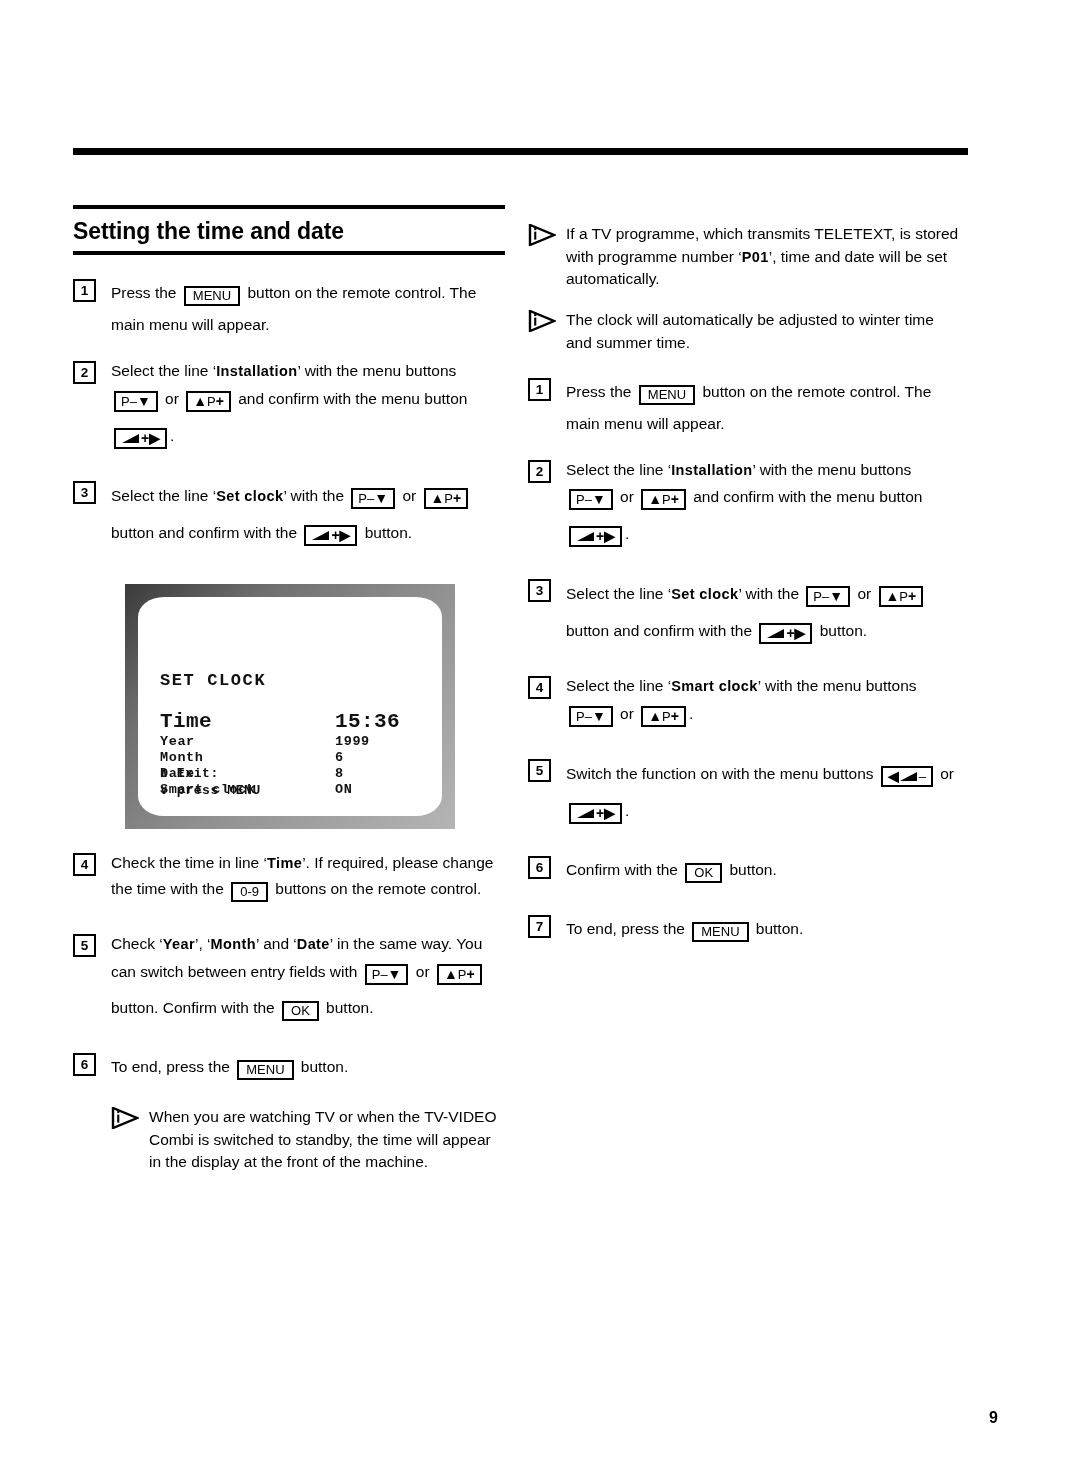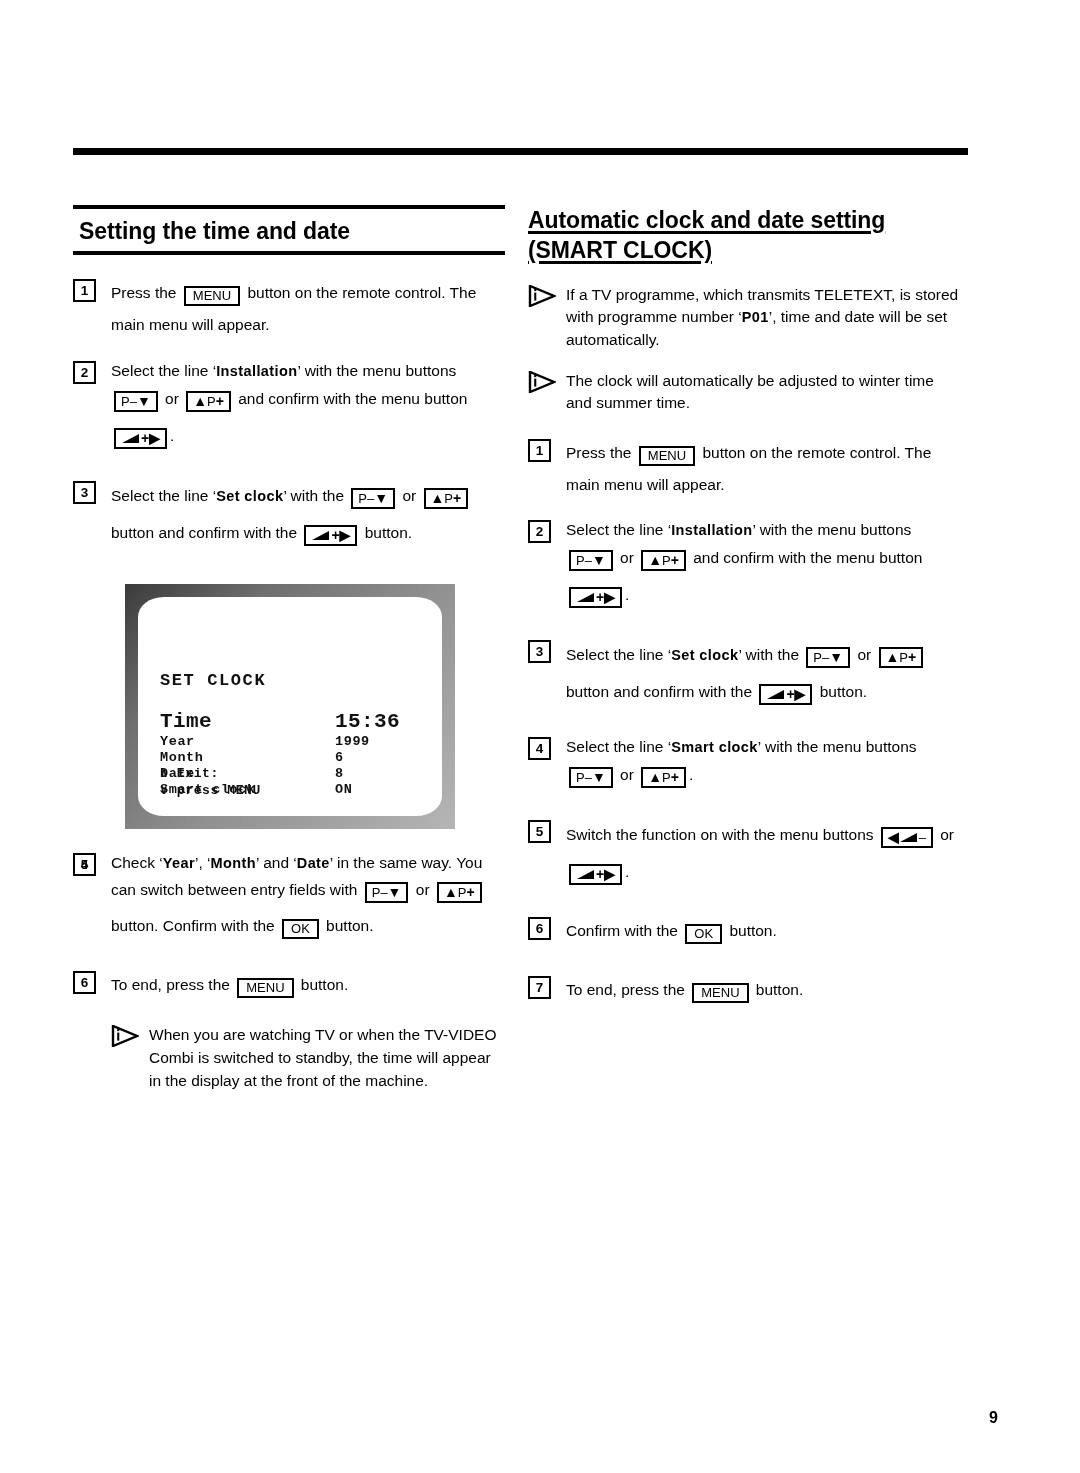--- a/index.html
+++ b/index.html
@@ -45,21 +45,20 @@
     border-bottom: 4px solid #000;
     padding: 9px 0 7px 0;
     margin: 0;
   }
   .heading-left .htext {
     font-size: 23px;
     font-weight: bold;
     letter-spacing: -0.1px;
     line-height: 1.15;
     display: block;
-    margin-left: 6px;
   }
   .heading-right {
     margin: 0;
     padding: 0;
   }
   .heading-right .hline {
     display: block;
     font-size: 23px;
     font-weight: bold;
     line-height: 1.32;
@@ -267,40 +266,36 @@
                   </div>
                 </div>
                 <div class="tv-foot">
                   <span>∧ Exit:</span>
                   <span>∨ press MENU</span>
                 </div>
               </div>
             </div>
           </div>
         </li>
-        <li class="step"><span class="numbox">4</span></li>
+        <li class="step"><span class="numbox">4</span><span>Check the time in line <span class="q">‘</span><span class="mono">Time</span><span class="q">’</span>. If required, please change the time with the <span class="key wide"><span class="gl">0</span><span class="gl">-</span><span class="gl">9</span></span> buttons on the remote control.</span></li>
         <li class="step"><span class="numbox">5</span><span>Check <span class="q">‘</span><span class="mono">Year</span><span class="q">’</span>, <span class="q">‘</span><span class="mono">Month</span><span class="q">’</span> and <span class="q">‘</span><span class="mono">Date</span><span class="q">’</span> in the same way. You can switch between entry fields with <span class="key"><span class="gl">P</span><span class="gl">–</span><span class="big">▼</span></span> or <span class="key"><span class="big">▲</span><span class="gl">P</span><span class="big">+</span></span> button. Confirm with the <span class="key wide"><span class="gl">O</span><span class="gl">K</span></span> button.</span></li>
         <li class="step"><span class="numbox">6</span><span>To end, press the <span class="key wide"><span class="gl">M</span><span class="gl">E</span><span class="gl">N</span><span class="gl">U</span></span> button.</span></li>
       </ul>
 
     <div id="left-note-slot">
         <div class="note indent"><span class="note-icon"><svg viewBox="0 0 28 22" width="28" height="22" aria-hidden="true">
               <polygon points="2,1 2,21 26,11" fill="none" stroke="#000" stroke-width="2.4"></polygon>
               <rect x="6.2" y="7.6" width="2.1" height="8" fill="#000"></rect>
               <rect x="6.2" y="3.8" width="2.1" height="2.3" fill="#000"></rect>
             </svg></span><span>When you are watching TV or when the TV-VIDEO Combi is switched to standby, the time will appear in the display at the front of the machine.</span></div>
       </div>
   </div>
 
   <div class="col col-right">
 
-    <div class="heading-right">
-      <span class="hline">Automatic clock and date setting</span>
-      <span class="hline">(SMART CLOCK)</span>
-    </div>
 
     <div id="right-notes">
         <div class="note"><span class="note-icon"><svg viewBox="0 0 28 22" width="28" height="22" aria-hidden="true">
               <polygon points="2,1 2,21 26,11" fill="none" stroke="#000" stroke-width="2.4"></polygon>
               <rect x="6.2" y="7.6" width="2.1" height="8" fill="#000"></rect>
               <rect x="6.2" y="3.8" width="2.1" height="2.3" fill="#000"></rect>
             </svg></span><span>If a TV programme, which transmits TELETEXT, is stored with programme number <span class="q">‘</span><span class="mono">P01</span><span class="q">’</span>, time and date will be set automatically.</span></div>
         <div class="note"><span class="note-icon"><svg viewBox="0 0 28 22" width="28" height="22" aria-hidden="true">
               <polygon points="2,1 2,21 26,11" fill="none" stroke="#000" stroke-width="2.4"></polygon>
               <rect x="6.2" y="7.6" width="2.1" height="8" fill="#000"></rect>

